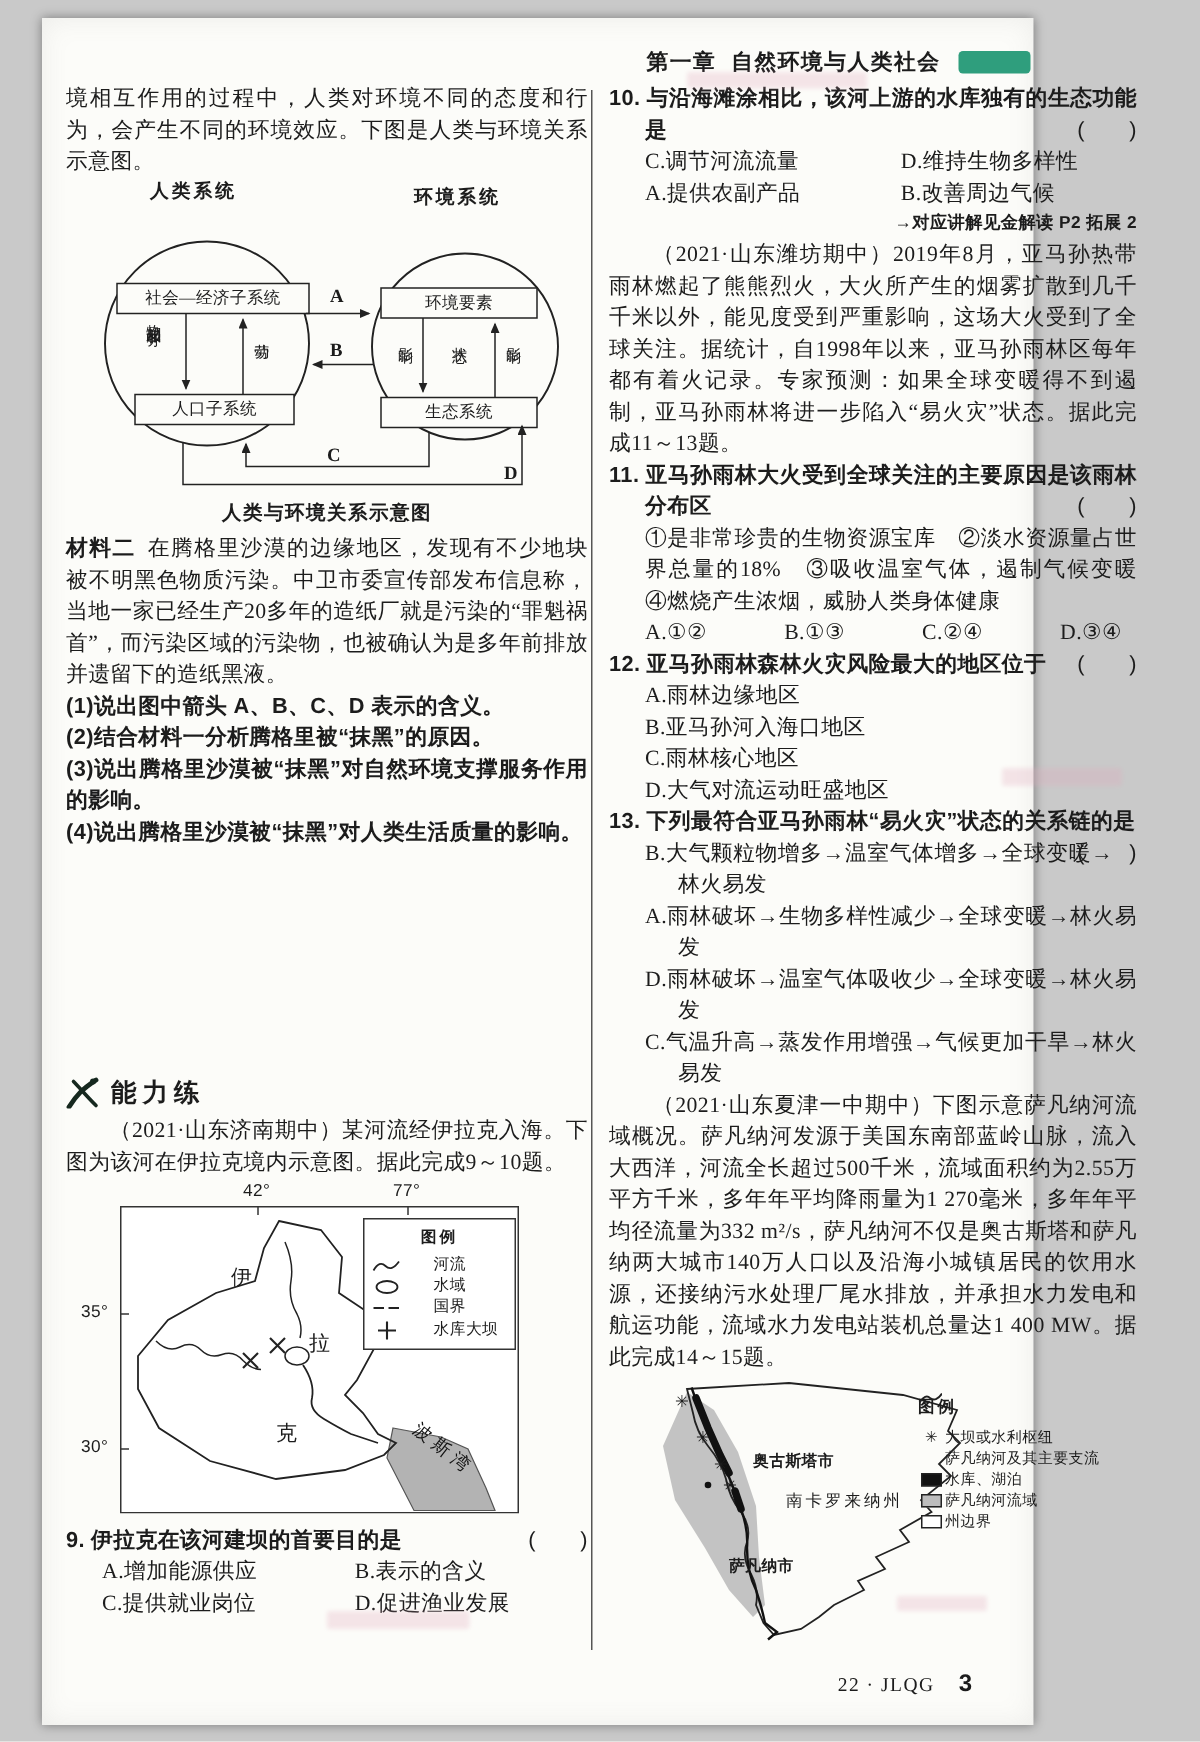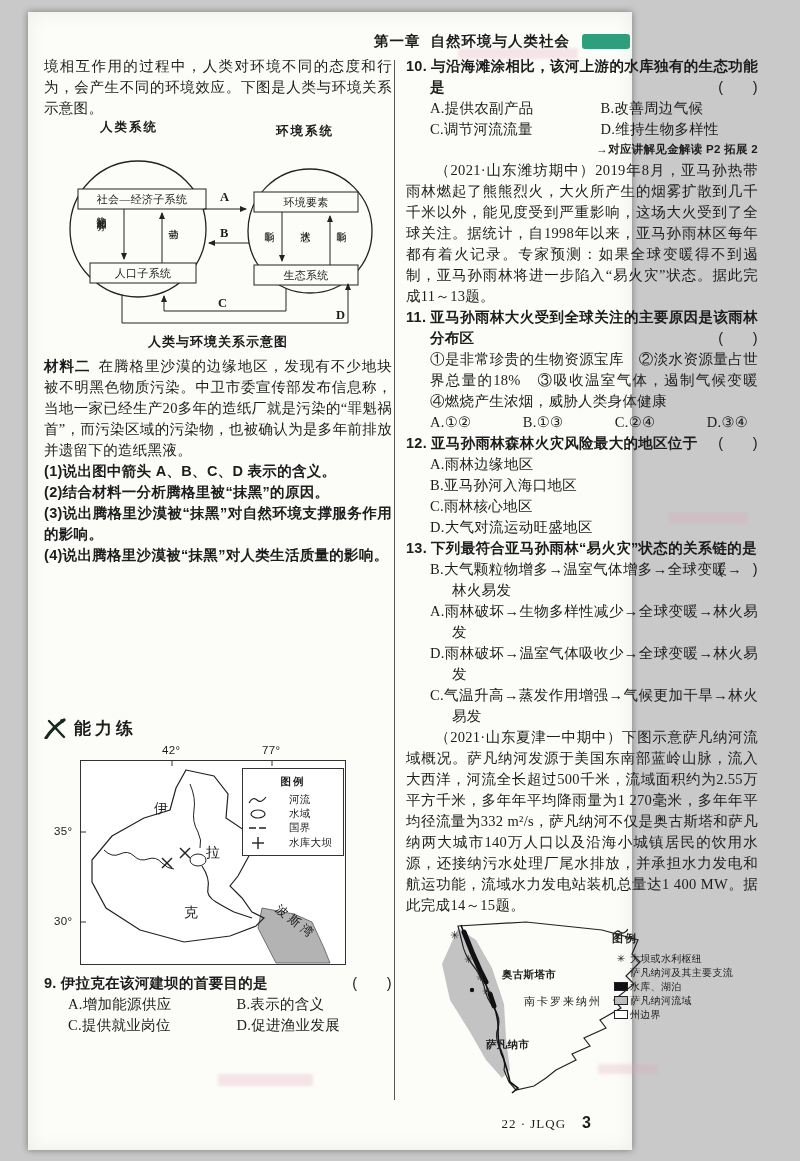--- a/index.html
+++ b/index.html
@@ -1,18 +1,18 @@
 <!DOCTYPE html>
 <html><head>
 <meta charset="utf-8">
 <style>
   html,body{margin:0;padding:0;}
   body{width:800px;height:1161px;background:#c9c9c9;position:relative;overflow:hidden;
        font-family:"Liberation Serif","DejaVu Serif",serif;color:#1c1c1c;}
-  .page{position:absolute;left:28px;top:12px;width:604px;height:1138px;background:#fcfcf9;
+  .page{position:absolute;left:28px;top:12px;width:661px;height:1138px;background:#fcfcf9;
         box-shadow:0 0 7px rgba(0,0,0,.4), inset 0 0 18px rgba(120,120,120,.12);}
   
   .hdr{position:absolute;top:20px;left:0;right:0;height:20px;}
   .hdr-text{position:absolute;right:62px;top:0;font-family:"Liberation Sans","DejaVu Sans",sans-serif;
         font-weight:700;font-size:14.5px;letter-spacing:1px;}
   .hdr-chapter{margin-right:10px;}
   .green-bar{position:absolute;right:2px;top:2px;width:48px;height:15px;border-radius:3px;}
   
   .col{position:absolute;top:44px;font-size:14.5px;line-height:21px;letter-spacing:.3px;}
   .col-left{left:16px;width:348px;}
@@ -145,20 +145,21 @@
     <p class="para hei">(4)说出腾格里沙漠被“抹黑”对人类生活质量的影响。</p>
 
     <div class="sect">
       <svg width="22" height="22" viewBox="0 0 22 22">
         <path d="M2,21 C7,13 11,9 20,3" stroke="#16281f" stroke-width="3.2" fill="none" stroke-linecap="round"></path>
         <path d="M5,4 C9,8 13,13 20,20" stroke="#16281f" stroke-width="2.4" fill="none" stroke-linecap="round"></path>
         <circle cx="18" cy="4" r="2" fill="#16281f"></circle>
       </svg>
       <span class="sect-title">能力练</span>
     </div>
+    <p class="para indent">（2021·山东济南期中）某河流经伊拉克入海。下图为该河在伊拉克境内示意图。据此完成9～10题。</p>
 
     <div class="mapwrap">
       <div class="mapbox">
         <svg width="266" height="205" viewBox="0 0 266 205">
           <rect x="0.5" y="0.5" width="265" height="204" fill="#fff" stroke="#333"></rect>
           <line x1="92" y1="0" x2="92" y2="6" stroke="#333"></line>
           <line x1="192" y1="0" x2="192" y2="6" stroke="#333"></line>
           <line x1="0" y1="72" x2="6" y2="72" stroke="#333"></line>
           <line x1="0" y1="162" x2="6" y2="162" stroke="#333"></line>
           <path d="M182,148 L214,154 L232,162 L244,188 L250,203 L196,203 L178,168 Z" fill="#b3b3b3" stroke="#555" stroke-width="0.8"></path>
@@ -236,26 +237,26 @@
     </div>
   </div>
 
   <div class="col col-right">
 
     <div>
       <p class="q-stem">
         <b class="qnum">10.</b><span class="hei">与沿海滩涂相比，该河上游的水库独有的生态功能是</span><span class="bracket">(　　)</span>
       </p>
       <div class="optrow">
+        <span class="o1">C.调节河流流量</span>
+        <span>D.维持生物多样性</span>
+      </div>
+      <div class="optrow">
         <span class="o1">A.提供农副产品</span>
         <span>B.改善周边气候</span>
-      </div>
-      <div class="optrow">
-        <span class="o1">C.调节河流流量</span>
-        <span>D.维持生物多样性</span>
       </div>
       <p class="note">→对应讲解见金解读 P2 拓展 2</p>
     </div>
 
     <p class="para indent" style="margin-top:2px;">（2021·山东潍坊期中）2019年8月，亚马孙热带雨林燃起了熊熊烈火，大火所产生的烟雾扩散到几千千米以外，能见度受到严重影响，这场大火受到了全球关注。据统计，自1998年以来，亚马孙雨林区每年都有着火记录。专家预测：如果全球变暖得不到遏制，亚马孙雨林将进一步陷入“易火灾”状态。据此完成11～13题。</p>
 
     <div>
       <p class="q-stem">
         <b class="qnum">11.</b><span class="hei">亚马孙雨林大火受到全球关注的主要原因是该雨林分布区</span><span class="bracket">(　　)</span>
       </p>

